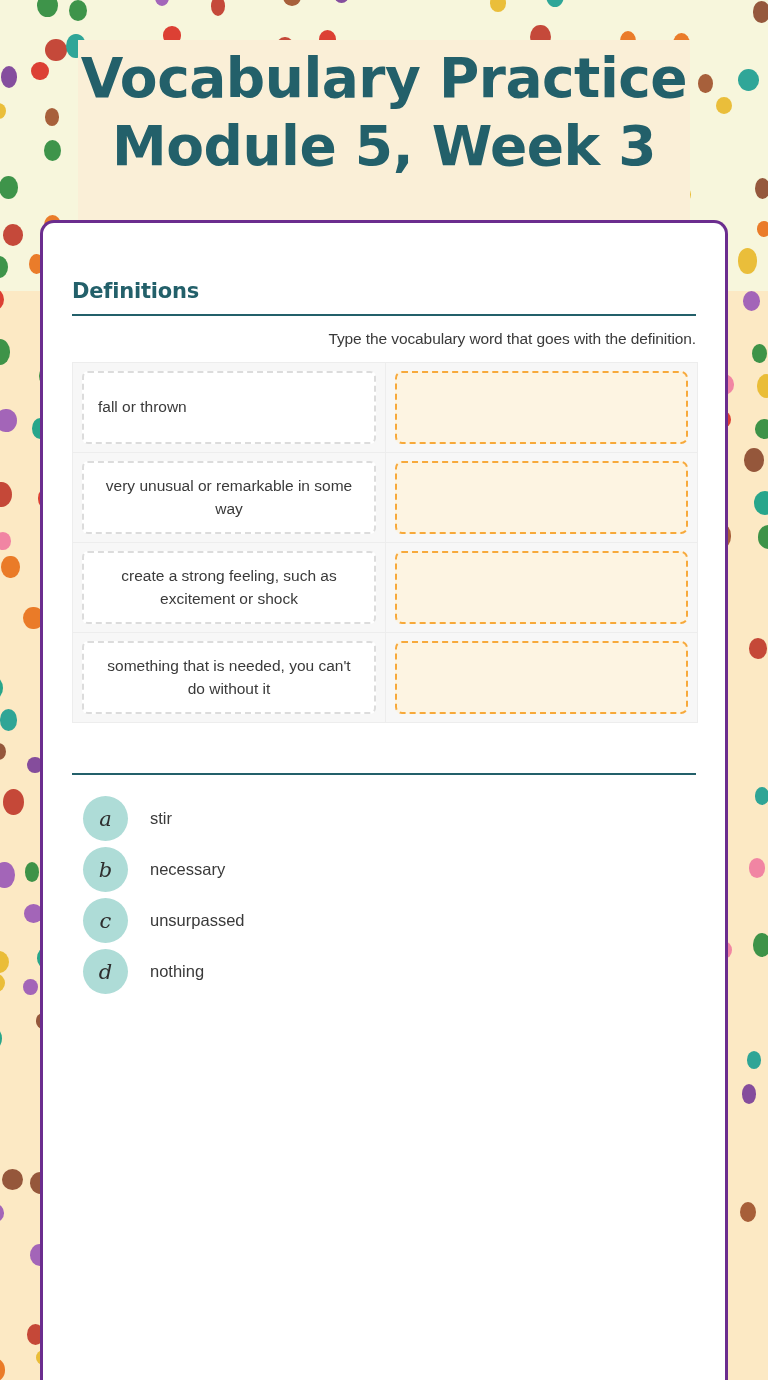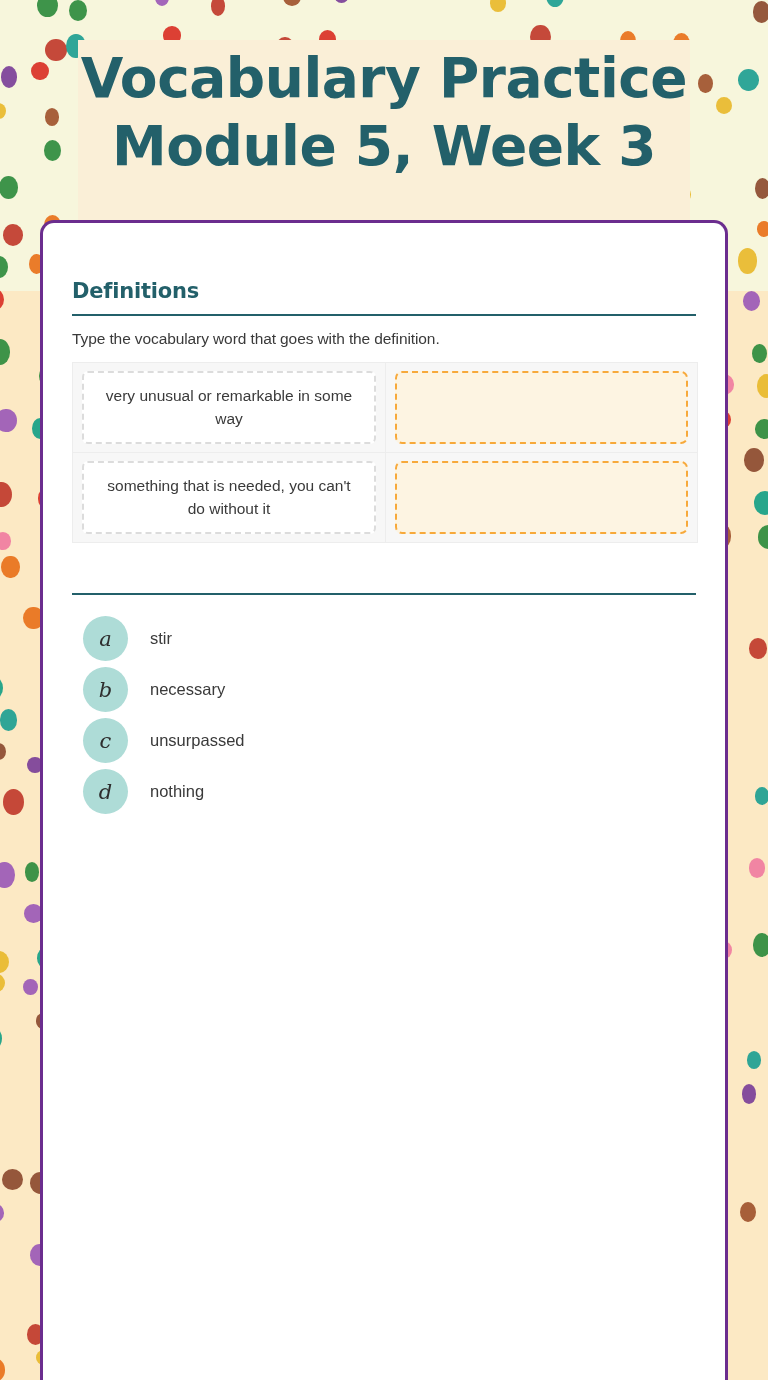--- a/index.html
+++ b/index.html
@@ -87,20 +87,21 @@
   .section-rule {
     border-bottom: 2px solid #23606A;
     margin-top: 11px;
     margin-bottom: 14px;
   }
   .instruction {
     font-size: 15.5px;
     color: #3A3A3A;
     margin-bottom: 14px;
     letter-spacing: -0.1px;
+    text-align: right;
   }
 
   
   #definitions-table {
     width: 625px;
     border-collapse: collapse;
     border: 1px solid #EDEDED;
     table-layout: fixed;
   }
   #definitions-table td {
@@ -610,21 +611,37 @@
 
     <div>
       <div class="section-title">Definitions</div>
       <div class="section-rule"></div>
       <div class="instruction">Type the vocabulary word that goes with the definition.</div>
 
       <table id="definitions-table">
         <tbody>
             <tr>
               <td class="def-cell">
+                <div class="def-box single">fall or thrown</div>
+              </td>
+              <td class="ans-cell">
+                <div class="answer-box"></div>
+              </td>
+            </tr>
+            <tr>
+              <td class="def-cell">
                 <div class="def-box multi">very unusual or remarkable in some way</div>
+              </td>
+              <td class="ans-cell">
+                <div class="answer-box"></div>
+              </td>
+            </tr>
+            <tr>
+              <td class="def-cell">
+                <div class="def-box multi">create a strong feeling, such as excitement or shock</div>
               </td>
               <td class="ans-cell">
                 <div class="answer-box"></div>
               </td>
             </tr>
             <tr>
               <td class="def-cell">
                 <div class="def-box multi">something that is needed, you can't do without it</div>
               </td>
               <td class="ans-cell">

